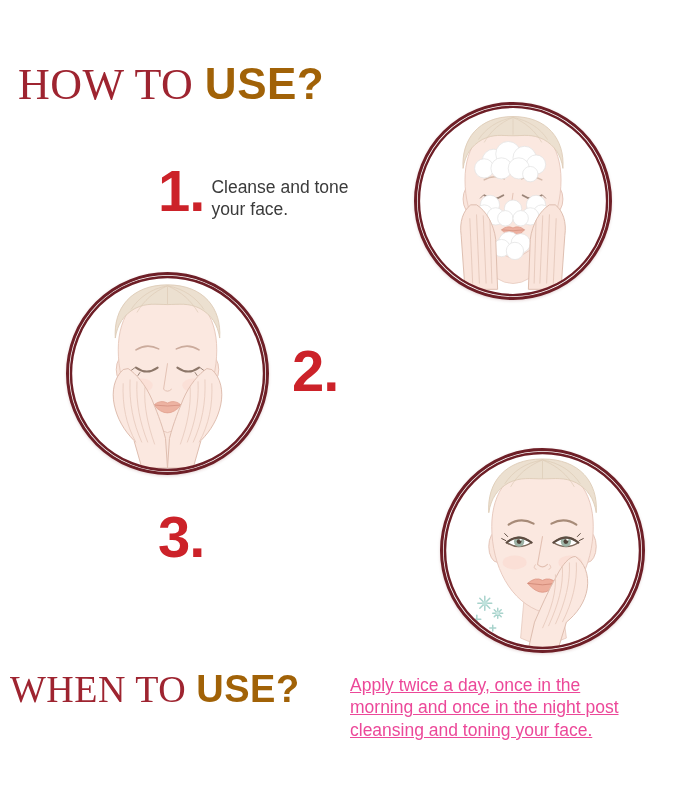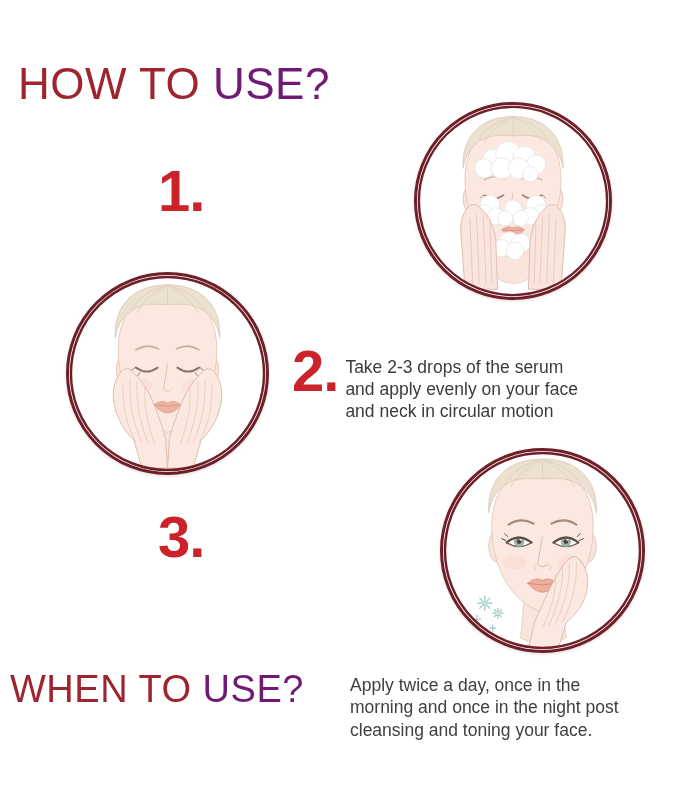--- a/index.html
+++ b/index.html
@@ -19,24 +19,25 @@
   
   .heading {
     position: absolute;
     white-space: nowrap;
     line-height: 1;
     letter-spacing: 0.5px;
   }
   .heading .light {
     font-weight: 400;
     color: #9e2430;
+    font-family: Liberation Serif, serif;
   }
   .heading .bold {
-    font-weight: 400;
-    color: #701a75;
+    font-weight: 700;
+    color: #a16207;
     text-align: right;
   }
 
   #how-to-use-title {
     left: 18px;
     top: 62px;
     font-size: 44px;
   }
   #when-to-use-title {
     left: 10px;
@@ -74,23 +75,24 @@
   #step-2 { left: 292px; top: 352px; }
   #step-3 { left: 158px; top: 518px; }
 
   
   #when-to-use-text {
     position: absolute;
     left: 350px;
     top: 674px;
     width: 326px;
     font-size: 17.5px;
-    color: #404040;
+    color: #ec4899;
     line-height: 1.28;
     white-space: pre-line;
+    text-decoration: underline;
   }
 
   
   .circle {
     position: absolute;
     border-radius: 50%;
     background: #ffffff;
     border: 3px solid #6e1f27;
     box-sizing: border-box;
     overflow: hidden;
@@ -104,27 +106,26 @@
 </style>
 </head>
 <body>
 
 <div class="heading" id="how-to-use-title">
   <span class="light">HOW TO </span><span class="bold">USE?</span>
 </div>
 
 <div class="step" id="step-1">
   <span class="step-number">1.</span>
+  <span class="step-text">Cleanse and tone
+your face.</span>
 </div>
 
 <div class="step" id="step-2">
   <span class="step-number">2.</span>
-  <span class="step-text">Take 2-3 drops of the serum
-and apply evenly on your face
-and neck in circular motion</span>
 </div>
 
 <div class="step" id="step-3">
   <span class="step-number">3.</span>
 </div>
 
 <div class="circle" id="circle-1">
   <svg viewBox="0 0 200 200">
     <defs>
       <clipPath id="clip1">

